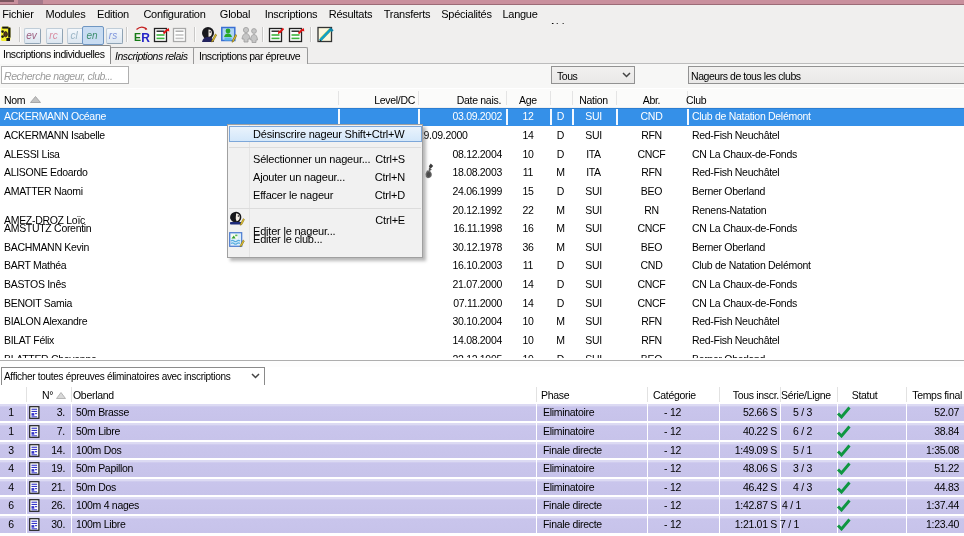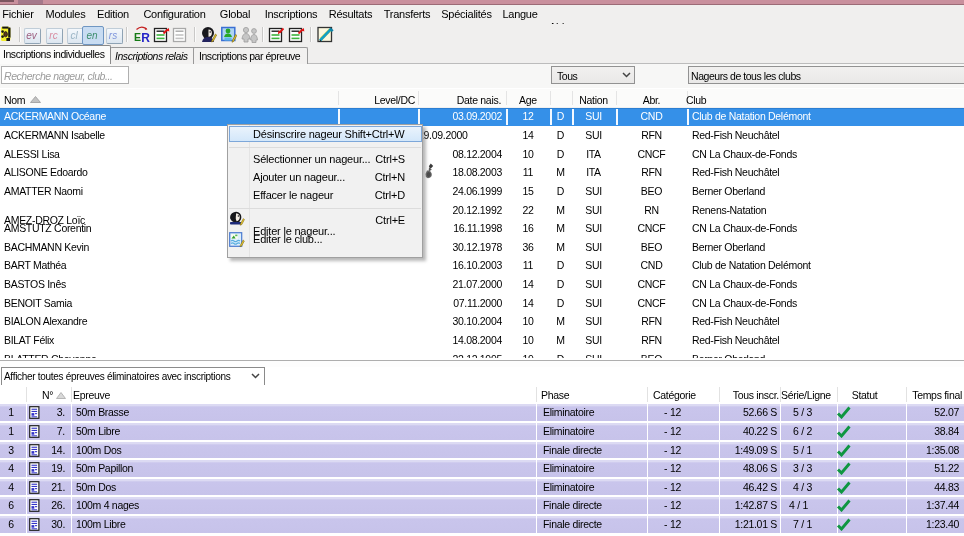--- a/index.html
+++ b/index.html
@@ -301,21 +301,21 @@
 <div class="abs" style="left:1px;top:366.5px;width:264px;height:19px;background:#fff;border:1px solid #8a8a8a;box-sizing:border-box;"></div>
 <div class="r" style="left:4px;top:371px;font-size:10px;letter-spacing:-0.3px;">Afficher toutes épreuves éliminatoires avec inscriptions</div>
 <svg class="abs" style="left:251px;top:373px" width="9" height="6" viewBox="0 0 9 6">
     <path d="M1,1 L4.5,4.5 L8,1" fill="none" stroke="#444" stroke-width="1.5"></path>
   </svg>
 <div class="abs" style="left:0;top:385px;width:964px;height:151px;background:#fff;"></div>
 <div class="r g" style="left:42px;top:389px;">N°</div>
 <svg class="abs" style="left:56px;top:392px" width="10" height="7" viewBox="0 0 10 7">
     <path d="M5,0.5 L9.5,6.5 L0.5,6.5 Z" fill="#d8d8d8" stroke="#a8a8a8" stroke-width="0.8"></path>
   </svg>
-<div class="r g" style="left:73px;top:389px;">Epreuve</div>
+<div class="r g" style="left:73px;top:389px;">Oberland</div>
 <div class="r g" style="left:541px;top:389px;">Phase</div>
 <div class="r g" style="left:653px;top:389px;">Catégorie</div>
 <div class="r g" style="left:719px;top:389px;width:60px;text-align:right;">Tous inscr.</div>
 <div class="r g" style="left:781px;top:389px;">Série/Ligne</div>
 <div class="r g" style="left:837px;top:389px;width:55px;text-align:center;">Statut</div>
 <div class="r g" style="left:880px;top:389px;width:82px;text-align:right;">Temps final</div>
 <div class="abs" style="left:26px;top:387px;width:1px;height:15px;background:#e2e2e2;"></div>
 <div class="abs" style="left:70.5px;top:387px;width:1px;height:15px;background:#e2e2e2;"></div>
 <div class="abs" style="left:536px;top:387px;width:1px;height:15px;background:#e2e2e2;"></div>
 <div class="abs" style="left:647px;top:387px;width:1px;height:15px;background:#e2e2e2;"></div>
@@ -501,21 +501,21 @@
       <rect x="2.5" y="7.1" width="2.8" height="2.6" fill="#3333c8"></rect>
       <rect x="6" y="7.1" width="2.1" height="1.1" fill="#3333c8"></rect>
       <rect x="2.5" y="10.3" width="5.6" height="1" fill="#3333c8"></rect>
     </svg>
   </div>
 <div class="r g" style="left:30px;top:499.40000000000003px;width:35px;text-align:right;">26.</div>
 <div class="r g" style="left:76px;top:499.40000000000003px;">100m 4 nages</div>
 <div class="r g" style="left:543px;top:499.40000000000003px;">Finale directe</div>
 <div class="r g" style="left:620px;top:499.40000000000003px;width:61px;text-align:right;">- 12</div>
 <div class="r g" style="left:700px;top:499.40000000000003px;width:77px;text-align:right;">1:42.87 S</div>
-<div class="r g" style="left:789px;top:499.40000000000003px;width:45px;text-align:left;">4 / 1</div>
+<div class="r g" style="left:756px;top:499.40000000000003px;width:45px;text-align:right;">4 / 1</div>
 <div class="abs" style="left:836px;top:499.40000000000003px;">
     <svg width="16" height="13" viewBox="0 0 16 13">
       <path d="M2,7.5 L5.5,11 L13.5,1.5" fill="none" stroke="#0f9641" stroke-width="2.9"></path>
     </svg>
   </div>
 <div class="r g" style="left:880px;top:499.40000000000003px;width:79px;text-align:right;">1:37.44</div>
 <div class="abs" style="left:0;top:516.02px;width:964px;height:16.6px;background:linear-gradient(#dcdaf3 0px,#dcdaf3 1.5px,#c9c5ec 3px,#c7c3ea 100%);"></div>
 <div class="abs" style="left:26px;top:516.02px;width:1px;height:16.6px;background:#fff;"></div>
 <div class="abs" style="left:70.5px;top:516.02px;width:1px;height:16.6px;background:#fff;"></div>
 <div class="abs" style="left:536px;top:516.02px;width:1px;height:16.6px;background:#fff;"></div>
@@ -533,21 +533,21 @@
       <rect x="2.5" y="7.1" width="2.8" height="2.6" fill="#3333c8"></rect>
       <rect x="6" y="7.1" width="2.1" height="1.1" fill="#3333c8"></rect>
       <rect x="2.5" y="10.3" width="5.6" height="1" fill="#3333c8"></rect>
     </svg>
   </div>
 <div class="r g" style="left:30px;top:518.02px;width:35px;text-align:right;">30.</div>
 <div class="r g" style="left:76px;top:518.02px;">100m Libre</div>
 <div class="r g" style="left:543px;top:518.02px;">Finale directe</div>
 <div class="r g" style="left:620px;top:518.02px;width:61px;text-align:right;">- 12</div>
 <div class="r g" style="left:700px;top:518.02px;width:77px;text-align:right;">1:21.01 S</div>
-<div class="r g" style="left:780px;top:518.02px;width:45px;text-align:center;">7 / 1</div>
+<div class="r g" style="left:780px;top:518.02px;width:45px;text-align:left;">7 / 1</div>
 <div class="abs" style="left:836px;top:518.02px;">
     <svg width="16" height="13" viewBox="0 0 16 13">
       <path d="M2,7.5 L5.5,11 L13.5,1.5" fill="none" stroke="#0f9641" stroke-width="2.9"></path>
     </svg>
   </div>
 <div class="r g" style="left:880px;top:518.02px;width:79px;text-align:right;">1:23.40</div>
 <div class="abs" style="left:227px;top:124px;width:196px;height:134px;background:#f1f1f1;border:1px solid #a0a0a0;box-sizing:border-box;box-shadow:3px 3px 3px rgba(100,100,100,0.45);"></div>
 <div class="abs" style="left:249px;top:125px;width:1px;height:132px;background:#e4e4e4;"></div>
 <div class="abs" style="left:228.5px;top:125.5px;width:193px;height:16px;background:linear-gradient(#eaf3fc,#d3e7fa);border:1px solid #7da7d9;box-sizing:border-box;"></div>
 <div class="r cm" style="left:253px;top:127.5px;">Désinscrire nageur Shift+Ctrl+W</div>

